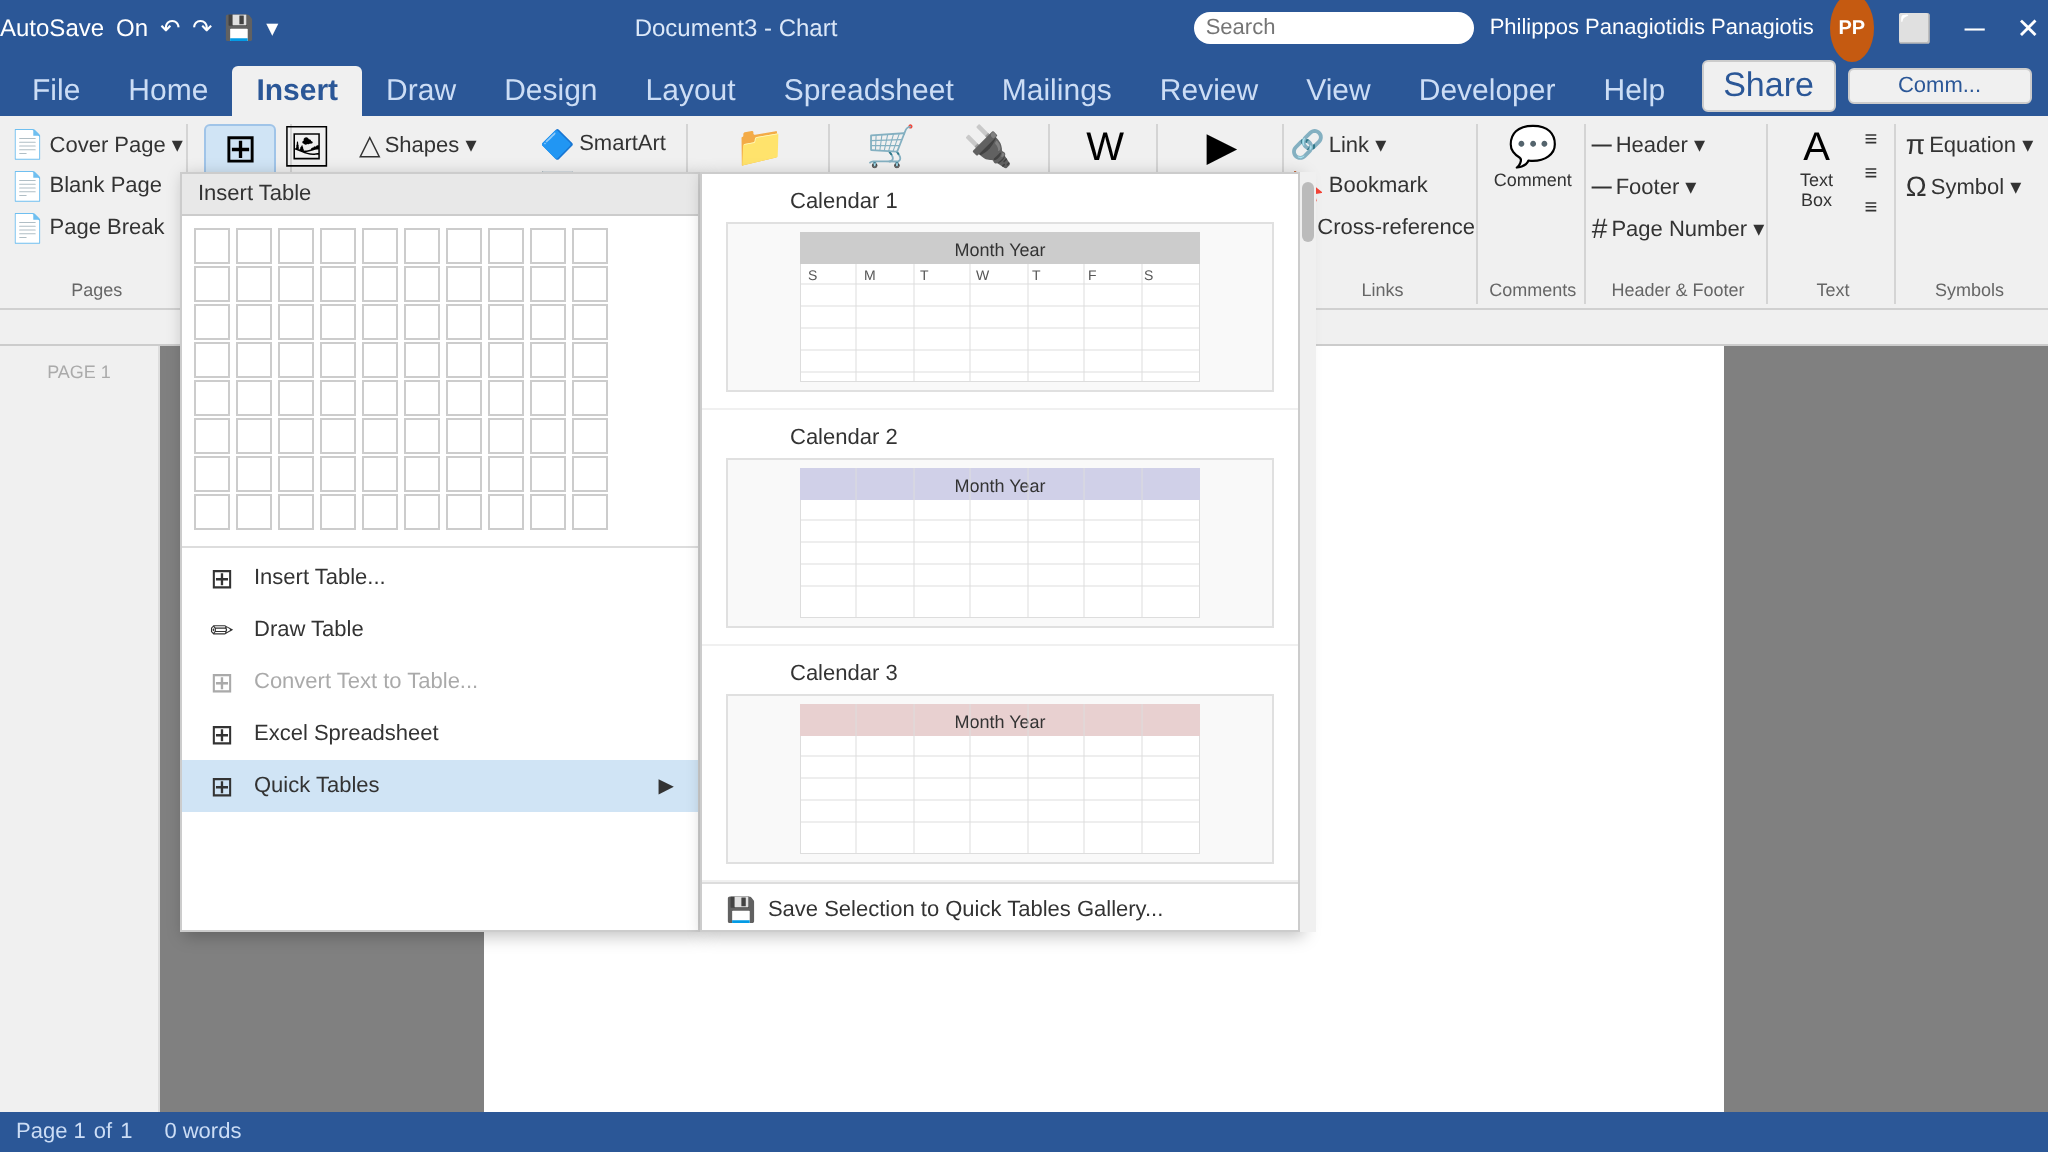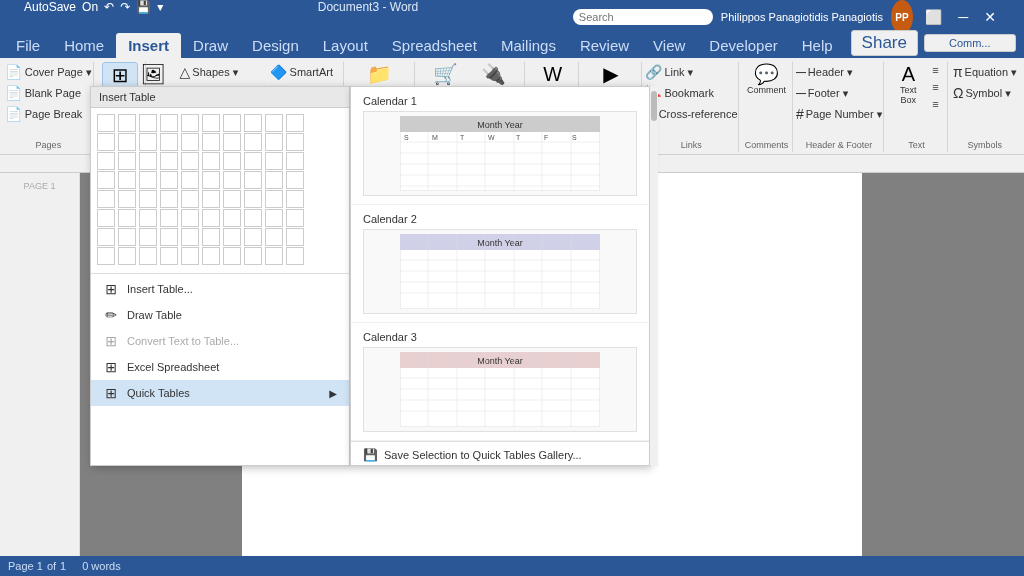--- a/index.html
+++ b/index.html
@@ -1,21 +1,21 @@
 <!DOCTYPE html>
 <html><head>
   <meta charset="utf-8">
   <style>
     * { margin: 0; padding: 0; box-sizing: border-box; }
     body { font-family: 'Segoe UI', Arial, sans-serif; font-size: 12px; background: #f3f3f3; width: 1024px; height: 576px; overflow: hidden; user-select: none; }
 
     
     #title-bar {
-      display: flex; align-items: flex-start; justify-content: space-between;
-      background: #2b5797; color: white; height: 28px; padding: 0 24px;
+      display: flex; align-items: center; justify-content: space-between;
+      background: #2b5797; color: white; height: 28px; padding: 0 0;
     }
     #title-bar .left { display: flex; align-items: center; gap: 6px; font-size: 12px; }
     #title-bar .center { font-size: 12px; color: #dce8f8; }
     #title-bar .right { display: flex; align-items: center; gap: 8px; font-size: 11px; }
     #title-bar .avatar { background: #c55a11; border-radius: 50%; width: 22px; height: 34px; display: flex; align-items: center; justify-content: center; font-size: 10px; font-weight: bold; }
     .win-btn { background: none; border: none; color: white; font-size: 14px; cursor: pointer; padding: 0 4px; }
     #ribbon-tabs { display: flex; align-items: flex-end; height: 30px; padding: 0 4px; background: #2b5797; }
     .ribbon-tab { padding: 4px 12px; font-size: 15px; color: #ccddf5; cursor: pointer; border-radius: 3px 3px 0 0; }
     .ribbon-tab.active { background: #f0f0f0; color: #2b5797; font-weight: 600; }
     #ribbon-content { background: #f0f0f0; border-bottom: 1px solid #d0d0d0; display: flex; align-items: stretch; padding: 4px 4px 2px; gap: 2px; min-height: 86px; }
@@ -56,21 +56,21 @@
     .dropdown-divider { border-top: 1px solid #ddd; margin: 2px 0; }
     .dropdown-item { display: flex; align-items: center; gap: 8px; padding: 5px 12px; cursor: pointer; font-size: 11px; color: #333; }
     .dropdown-item.disabled { color: #aaa; cursor: default; }
     .dropdown-item.active { background: #d0e4f5; }
     .dropdown-item .item-icon { font-size: 14px; width: 16px; text-align: center; }
     .dropdown-item .chevron { margin-left: auto; font-size: 10px; }
 
     
     #quick-tables-menu { background: white; border: 1px solid #ccc; box-shadow: 2px 2px 8px rgba(0,0,0,0.25); width: 300px; overflow-y: auto; max-height: 380px; }
     .qt-calendar-item { padding: 8px 12px; border-bottom: 1px solid #f0f0f0; cursor: pointer; }
-    .qt-calendar-label { font-size: 11px; color: #333; margin-bottom: 4px; }
+    .qt-calendar-label { font-size: 11px; color: #333; margin-bottom: 4px; margin-left: 32px; }
     .qt-calendar-preview { background: #f9f9f9; border: 1px solid #e0e0e0; height: 85px; display: flex; align-items: center; justify-content: center; }
     .qt-scrollbar { width: 8px; background: #f0f0f0; position: relative; }
     .qt-scroll-thumb { width: 6px; background: #bbb; border-radius: 3px; position: absolute; top: 5px; left: 1px; height: 30px; }
 
     
     #status-bar { background: #2b5797; color: #ccddf5; font-size: 11px; display: flex; align-items: center; padding: 2px 8px; gap: 16px; height: 20px; }
     .status-item { display: flex; align-items: center; gap: 4px; }
 
     
     .qt-panel-wrapper { display: flex; }
@@ -80,21 +80,21 @@
 
 <div id="title-bar">
   <div class="left">
     <span>AutoSave</span>
     <span class="toggle">On</span>
     <span>↶</span>
     <span>↷</span>
     <span>💾</span>
     <span>▾</span>
   </div>
-  <div class="center">Document3 - Word</div>
+  <div class="center">Document3 - Chart</div>
   <div class="right">
     <input type="text" style="font-size: 11px; padding: 2px 6px; border-radius: 12px; border: none; width: 140px;" placeholder="Search">
     <span>Philippos Panagiotidis Panagiotis</span>
     <div class="avatar">PP</div>
     <button class="win-btn">⬜</button>
     <button class="win-btn">─</button>
     <button class="win-btn">✕</button>
   </div>
 </div>
 

